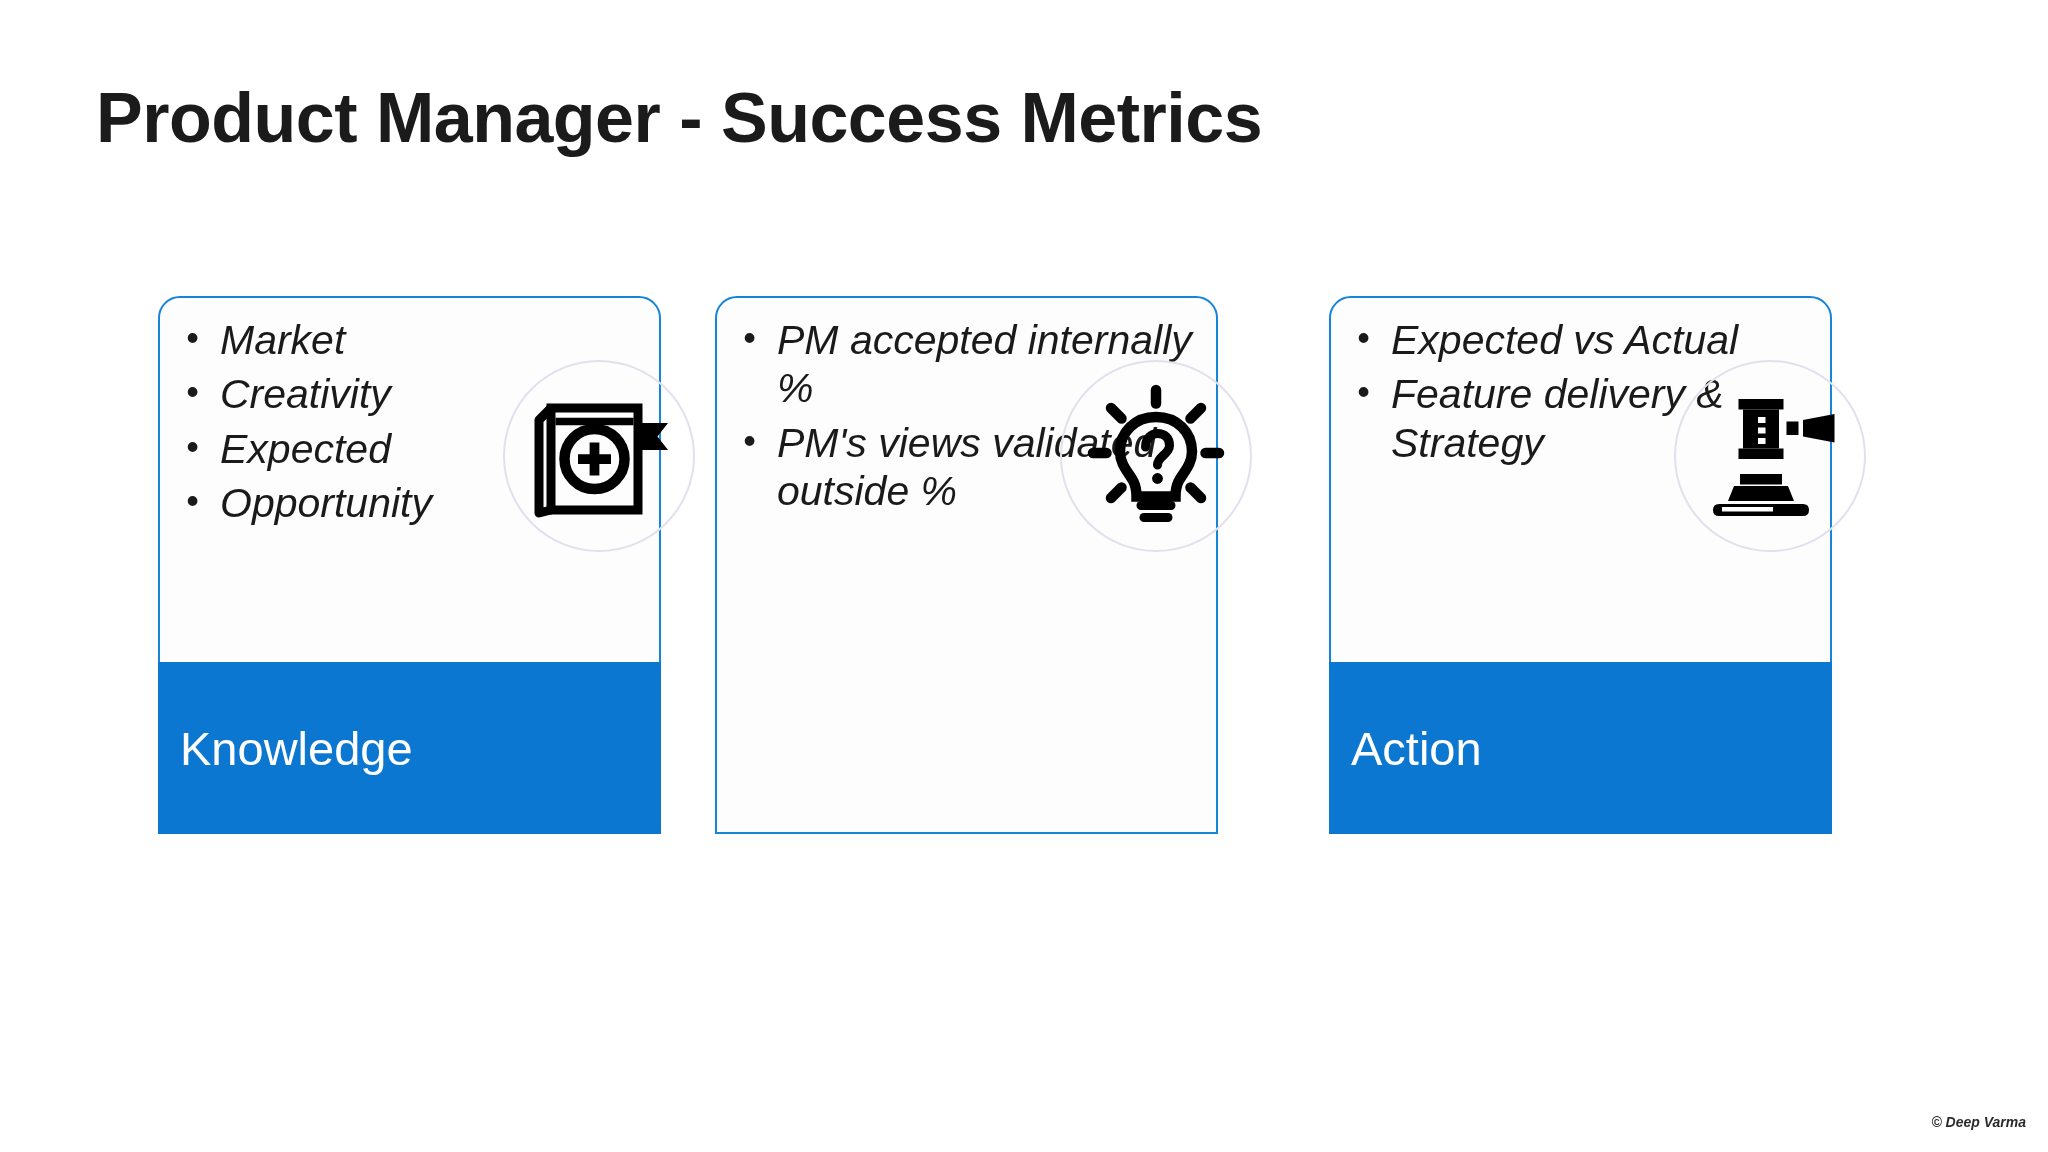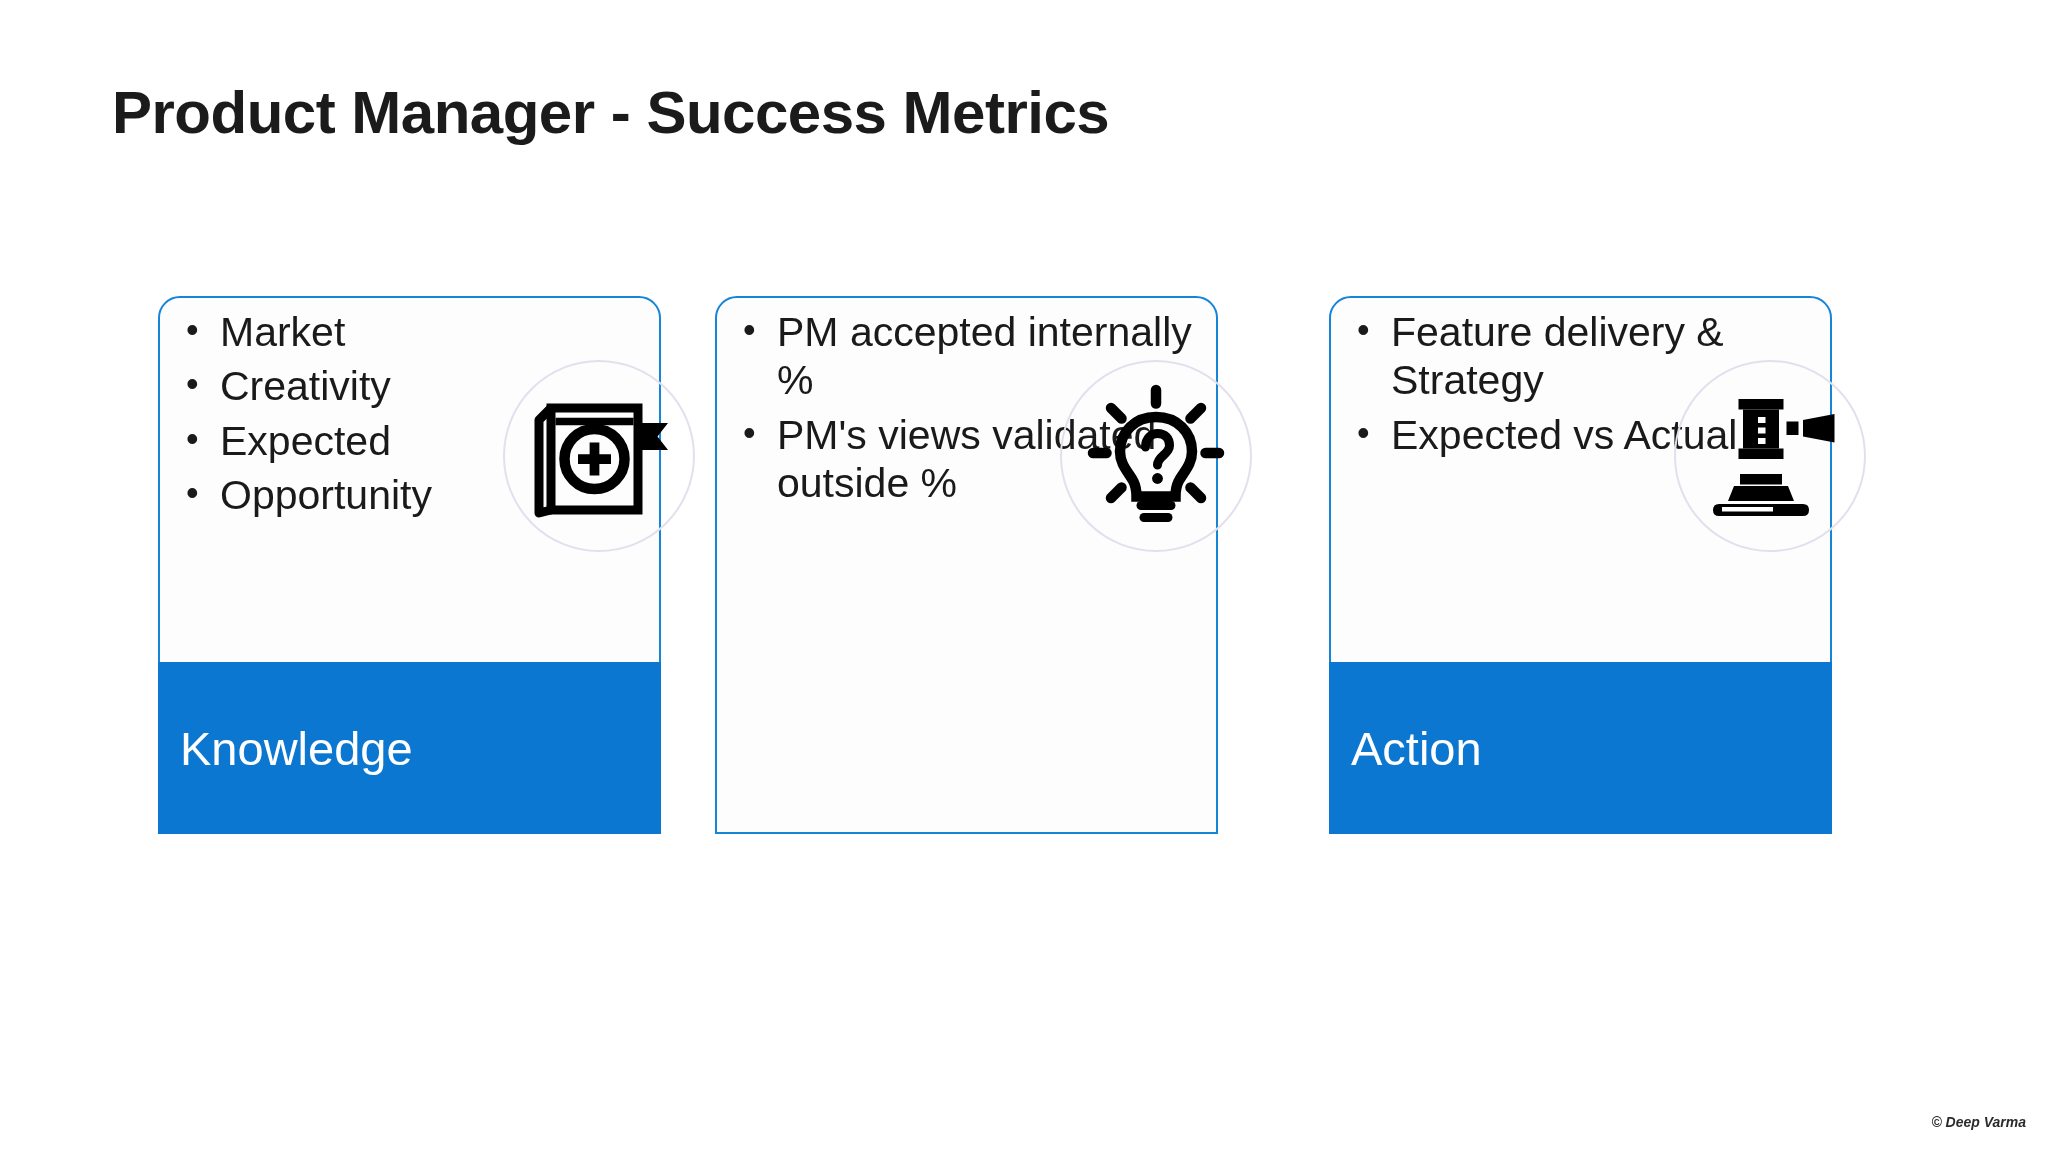--- a/index.html
+++ b/index.html
@@ -12,23 +12,23 @@
     height: 1152px;
     position: relative;
     overflow: hidden;
     font-family: "Liberation Sans", sans-serif;
     -webkit-font-smoothing: antialiased;
   }
 
   
   #slide-title {
     position: absolute;
-    left: 112px;
+    left: 96px;
     top: 78px;
-    font-size: 60px;
+    font-size: 70px;
     font-weight: bold;
     color: #1b1b1b;
     letter-spacing: -0.5px;
     white-space: nowrap;
   }
 
   
   #card-row {
     position: absolute;
     left: 158px;
@@ -50,22 +50,23 @@
   .card.c1 { left: 0px; }
   .card.c2 { left: 557px; }
   .card.c3 { left: 1171px; }
 
   .card-body {
     position: absolute;
     left: 0;
     top: 0;
     right: 0;
     height: 366px;
-    padding: 10px 18px 0 18px;
+    padding: 18px 18px 0 18px;
     box-sizing: border-box;
+    font-style: italic;
   }
 
   .bullets {
     list-style: none;
     margin: 0;
     padding: 0;
   }
   .bullets li {
     position: relative;
     padding-left: 42px;
@@ -195,22 +196,22 @@
         <path d="M80 18 L73 25" stroke="#000" stroke-width="7" stroke-linecap="round"></path>
         <path d="M20 78 L27 71" stroke="#000" stroke-width="7" stroke-linecap="round"></path>
         <path d="M80 78 L73 71" stroke="#000" stroke-width="7" stroke-linecap="round"></path>
       </svg>
     </div>
   </div>
 
   <div class="card c3">
     <div class="card-body">
       <ul class="bullets">
+        <li>Expected vs Actual</li>
         <li>Feature delivery &amp; Strategy</li>
-        <li>Expected vs Actual</li>
       </ul>
     </div>
     <div class="card-band">
       <span class="band-label">Action</span>
     </div>
     <div class="icon-medallion">
       <svg width="150" height="150" viewBox="0 0 100 100" aria-hidden="true">
 
         <rect x="29" y="12" width="30" height="7" fill="#000"></rect>
 

